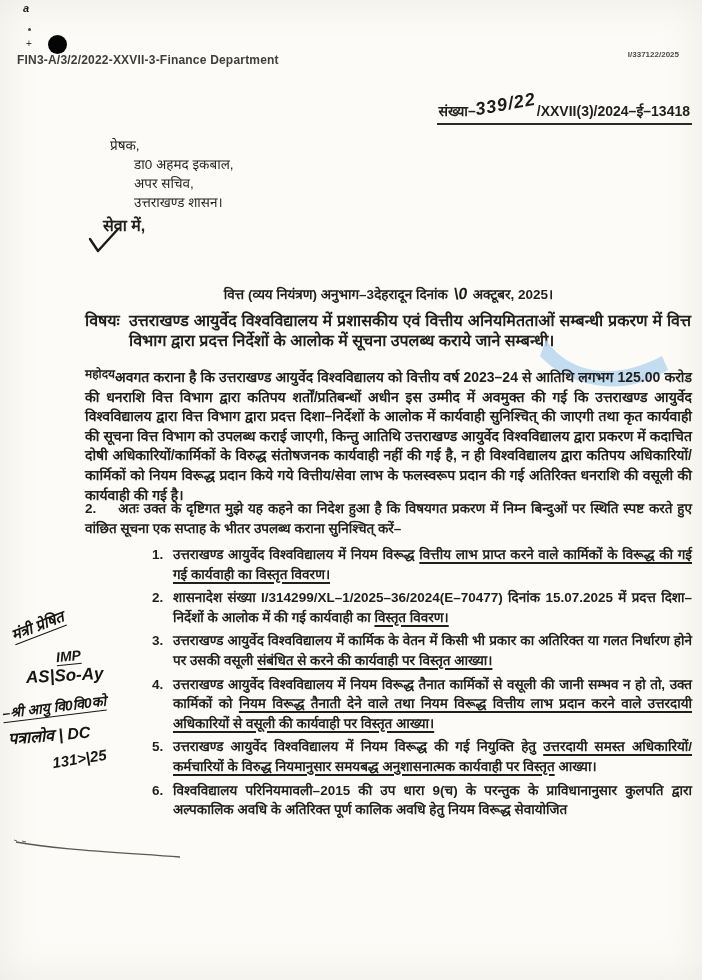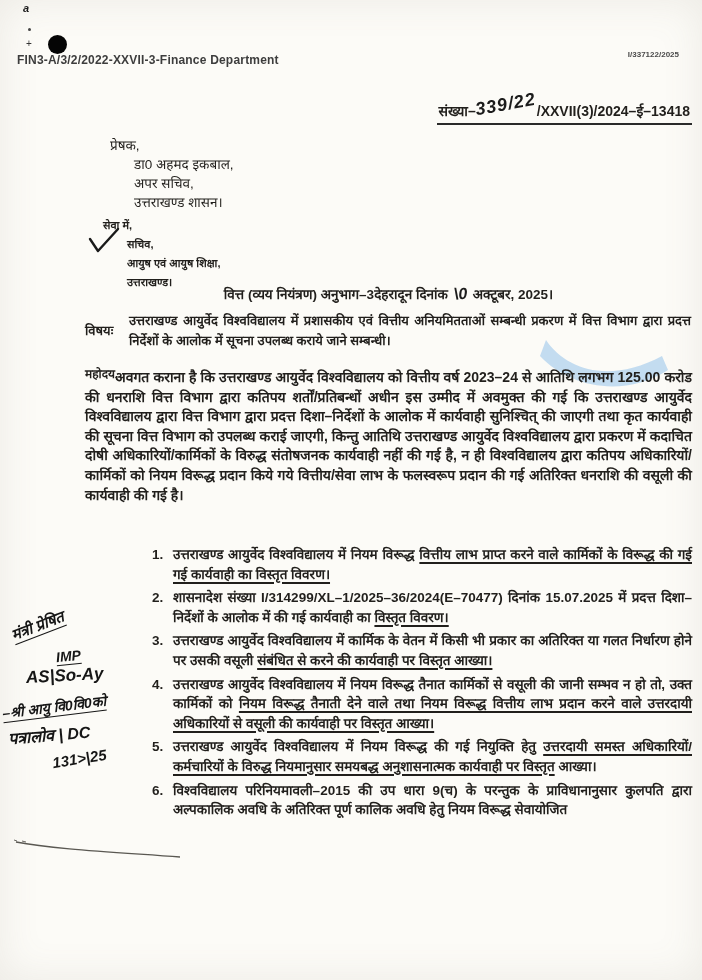--- a/index.html
+++ b/index.html
@@ -14,27 +14,27 @@
   .big-dot{left:48px;top:35px;width:19px;height:19px;background:#050505;border-radius:50%;}
   .hdr-left{left:17px;top:53px;font-size:12px;font-weight:700;color:#3d3d3d;letter-spacing:.2px;}
   .hdr-right{right:23px;top:50px;font-size:8px;font-weight:700;color:#4a4a4a;}
   
   .ref-line{top:100px;right:10px;font-size:14px;font-weight:700;border-bottom:2px solid #2a2a2a;padding:0 2px 2px 2px;}
   .hand{font-style:italic;font-weight:700;color:#1c1c1c;}
   .ref-hand{display:inline-block;font-size:18px;transform:rotate(-10deg) translateY(-6px);letter-spacing:1px;}
   
   .sender{left:110px;top:136px;font-size:13.5px;font-weight:400;line-height:19px;}
   .addr-lines{margin:0 0 0 24px;}
-  .recipient{left:103px;top:216px;font-size:11px;font-weight:700;line-height:19px;}
+  .recipient{left:103px;top:216px;font-size:16px;font-weight:700;line-height:19px;}
   .check-svg{position:absolute;left:-16px;top:10px;}
   
   .meta-row{left:85px;top:285px;width:607px;display:flex;justify-content:center;font-size:13.5px;font-weight:700;}
   .date-day{display:inline-block;font-size:16px;transform:rotate(-4deg);padding:0 2px;}
   
-  .subject{left:85px;top:311px;width:606px;display:flex;font-size:13px;font-weight:700;line-height:20px;text-align:justify;align-items:center;}
+  .subject{left:85px;top:311px;width:606px;display:flex;font-size:16px;font-weight:700;line-height:20px;text-align:justify;}
   .subject-label{flex:0 0 44px;}
   
   .swoosh{left:540px;top:340px;}
   .salutation{left:85px;top:365px;font-size:12px;font-weight:700;}
   .para1{left:85px;top:368px;width:607px;font-size:14px;font-weight:700;line-height:19.6px;text-align:justify;text-indent:30px;}
   .para2{left:85px;top:499px;width:607px;font-size:13.5px;font-weight:700;line-height:19.6px;text-align:justify;}
   .para2 .pnum{margin-right:22px;}
   
   .list{left:152px;top:545px;width:540px;}
   .item{display:flex;margin-bottom:4px;font-size:13.5px;font-weight:700;line-height:19.6px;}
@@ -75,25 +75,20 @@
       <div>अपर सचिव,</div>
       <div>उत्तराखण्ड शासन।</div>
     </div>
   </div>
 
   <div class="t recipient">
     <svg class="check-svg" width="34" height="30" viewBox="0 0 34 30">
       <path d="M3 13 L11 25 L31 3" fill="none" stroke="#1a1a1a" stroke-width="2.4" stroke-linecap="round" stroke-linejoin="round"></path>
     </svg>
     <div>सेवा में,</div>
-    <div class="addr-lines">
-      <div>सचिव,</div>
-      <div>आयुष एवं आयुष शिक्षा,</div>
-      <div>उत्तराखण्ड।</div>
-    </div>
   </div>
 
   <div class="t meta-row">
     <span>वित्त (व्यय नियंत्रण) अनुभाग–3</span>
     <span>
       <span>देहरादून  दिनांक</span>
       <span class="hand date-day">\0</span>
       <span>अक्टूबर, 2025।</span>
     </span>
   </div>
@@ -102,20 +97,23 @@
     <span class="subject-label">विषयः</span>
     <span>उत्तराखण्ड आयुर्वेद विश्वविद्यालय में प्रशासकीय एवं वित्तीय अनियमितताओं सम्बन्धी प्रकरण में वित्त विभाग द्वारा प्रदत्त निर्देशों के आलोक में सूचना उपलब्ध कराये जाने सम्बन्धी।</span>
   </div>
 
   <svg class="t swoosh" width="130" height="52" viewBox="0 0 130 52">
     <path d="M6 0 C 26 30, 70 44, 122 16 L 128 30 C 84 58, 30 48, 0 16 Z" fill="#b8d6ee" opacity="0.85"></path>
   </svg>
 
   <div class="t salutation">महोदय,</div>
   <div class="t para1">अवगत कराना है कि उत्तराखण्ड आयुर्वेद विश्वविद्यालय को वित्तीय वर्ष 2023–24 से आतिथि लगभग 125.00 करोड की धनराशि वित्त विभाग द्वारा कतिपय शर्तों/प्रतिबन्धों अधीन इस उम्मीद में अवमुक्त की गई कि उत्तराखण्ड आयुर्वेद विश्वविद्यालय द्वारा वित्त विभाग द्वारा प्रदत्त दिशा–निर्देशों के आलोक में कार्यवाही सुनिश्चित् की जाएगी तथा कृत कार्यवाही की सूचना वित्त विभाग को उपलब्ध कराई जाएगी, किन्तु आतिथि उत्तराखण्ड आयुर्वेद विश्वविद्यालय द्वारा प्रकरण में कदाचित दोषी अधिकारियों/कार्मिकों के विरुद्ध संतोषजनक कार्यवाही नहीं की गई है, न ही विश्वविद्यालय द्वारा कतिपय अधिकारियों/कार्मिकों को नियम विरूद्ध प्रदान किये गये वित्तीय/सेवा लाभ के फलस्वरूप प्रदान की गई अतिरिक्त धनराशि की वसूली की कार्यवाही की गई है।</div>
+  <div class="t para2">
+    <span class="pnum">2.</span><span>अतः उक्त के दृष्टिगत मुझे यह कहने का निदेश हुआ है कि विषयगत प्रकरण में निम्न बिन्दुओं पर स्थिति स्पष्ट करते हुए वांछित सूचना एक सप्ताह के भीतर उपलब्ध कराना सुनिश्चित् करें–</span>
+  </div>
 
   <div class="t list">
       <div class="item">
         <span class="num">1.</span>
         <span class="itext"><span>उत्तराखण्ड आयुर्वेद विश्वविद्यालय में नियम विरूद्ध </span><span class="u">वित्तीय लाभ प्राप्त करने वाले कार्मिकों के विरूद्ध की गई गई कार्यवाही का विस्तृत विवरण।</span></span>
       </div>
       <div class="item">
         <span class="num">2.</span>
         <span class="itext"><span>शासनादेश संख्या I/314299/XL–1/2025–36/2024(E–70477) दिनांक 15.07.2025 में प्रदत्त दिशा–निर्देशों के आलोक में की गई कार्यवाही का </span><span class="u">विस्तृत विवरण।</span></span>
       </div>

